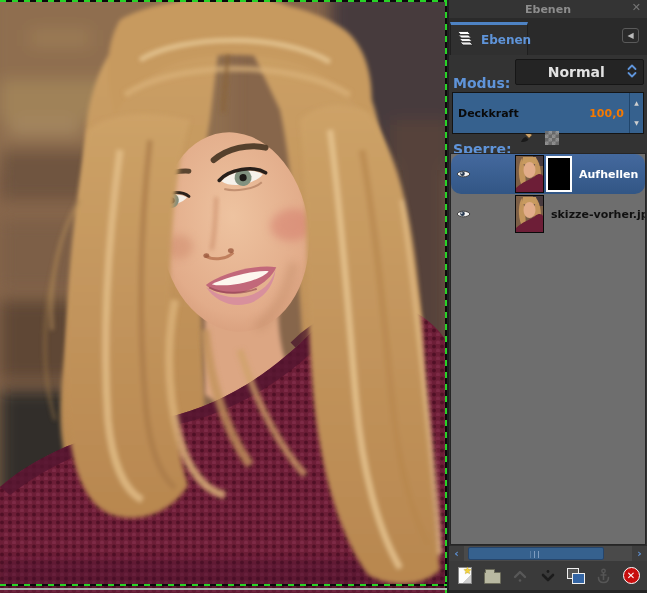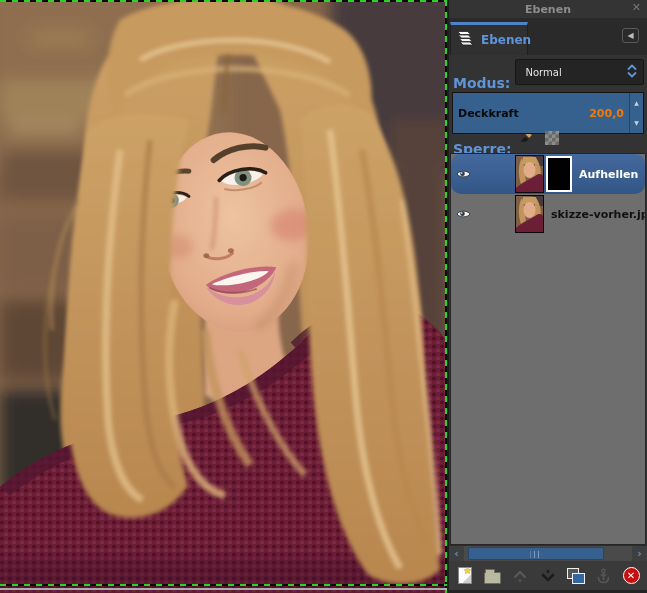--- a/index.html
+++ b/index.html
@@ -27,21 +27,21 @@
   .tab{height:33px;width:78px;margin-left:1px;background:#303030;border:1px solid #1f1f1f;border-bottom:none;
     border-top:3px solid #4e83c4;display:flex;align-items:center;gap:5px;padding-left:5px;}
   .tab-label{font-size:12px;font-weight:bold;color:#5f94d9;}
   .detach-btn{position:absolute;right:8px;top:10px;width:17px;height:15px;border:1px solid #5a5a5a;
     border-radius:3px;display:flex;align-items:center;justify-content:center;color:#bbb;font-size:8px;line-height:1;}
 
   .mode-row{height:34px;display:flex;align-items:center;padding:0 3px 0 4px;gap:5px;flex:0 0 auto;}
   .blue-label{font-size:14px;font-weight:bold;color:#5f94d9;margin-top:21px;}
   .dropdown{flex:1;height:26px;background:#242424;border:1px solid #161616;border-radius:2px;
     display:flex;align-items:center;padding:0 6px 0 9px;}
-  .dropdown-value{flex:1;font-size:10px;font-weight:normal;color:#e2e2e2;}
+  .dropdown-value{flex:1;font-size:14px;font-weight:bold;color:#e2e2e2;text-align:center;}
 
   .opacity-row{height:34px;padding:3px 3px 0 3px;flex:0 0 auto;}
   .slider{position:relative;height:42px;border:1px solid #141414;background:#2b2b2b;display:flex;}
   .slider-main{position:relative;flex:1;overflow:hidden;}
   .slider-fill{position:absolute;left:0;top:0;height:100%;background:#36618e;}
   .slider-text{position:absolute;left:0;top:0;width:100%;height:100%;display:flex;align-items:center;
     padding:0 5px;}
   .slider-label{flex:1;font-size:11px;font-weight:bold;color:#0a0a0a;}
   .slider-value{font-size:11px;font-weight:bold;color:#f57900;}
   .spinner{width:14px;border-left:1px solid #20456b;background:#36618e;display:flex;flex-direction:column;}
@@ -255,21 +255,21 @@
         </span>
       </div>
     </div>
 
     <div class="opacity-row">
       <div class="slider">
         <div class="slider-main">
           <div class="slider-fill" style="width: 100%;"></div>
           <div class="slider-text">
             <span class="slider-label">Deckkraft</span>
-            <span class="slider-value">200,0</span>
+            <span class="slider-value">100,0</span>
           </div>
         </div>
         <div class="spinner">
           <div class="spin-btn">▲</div>
           <div class="spin-btn">▼</div>
         </div>
       </div>
     </div>
 
     <div class="lock-row">

